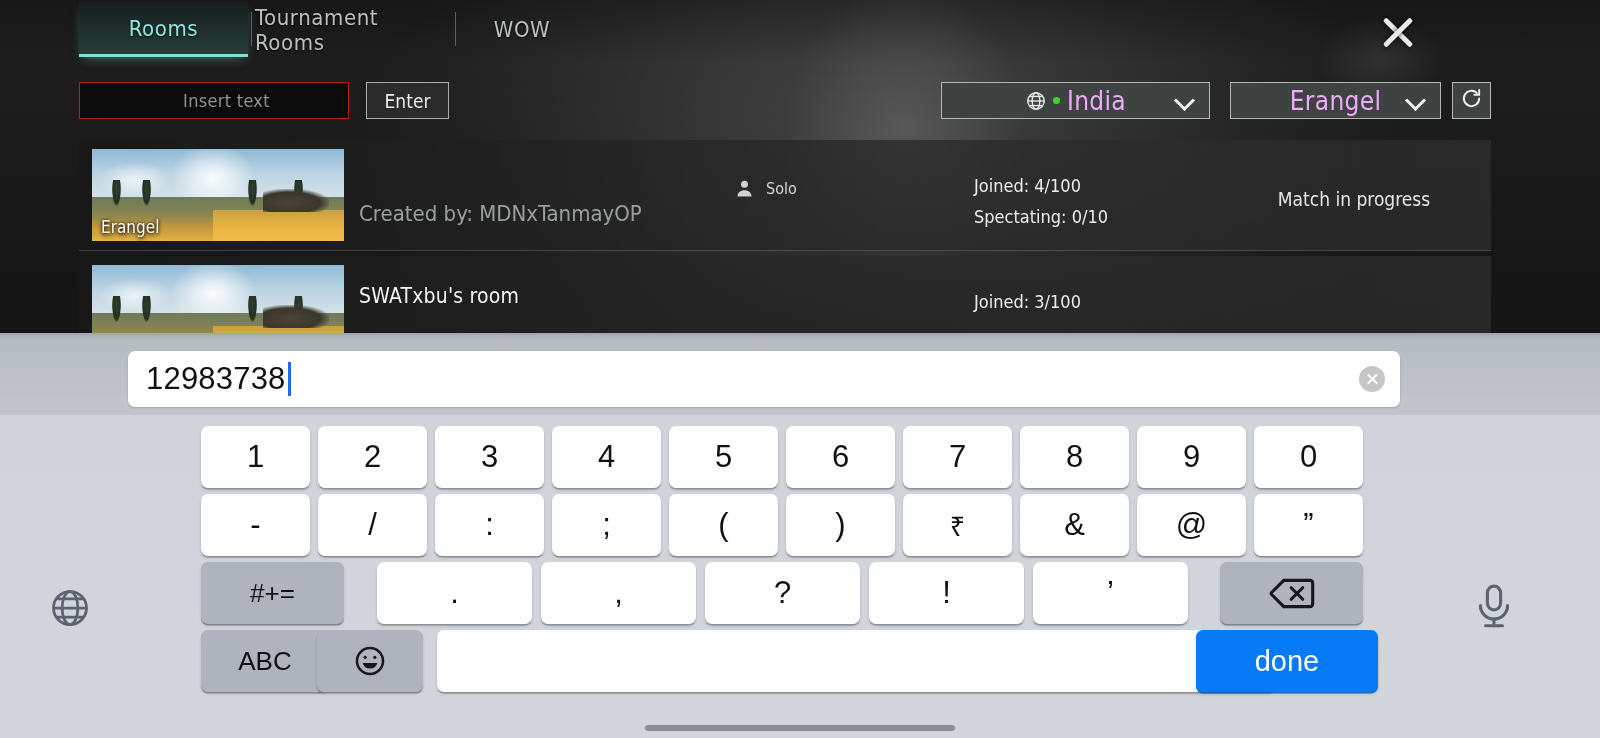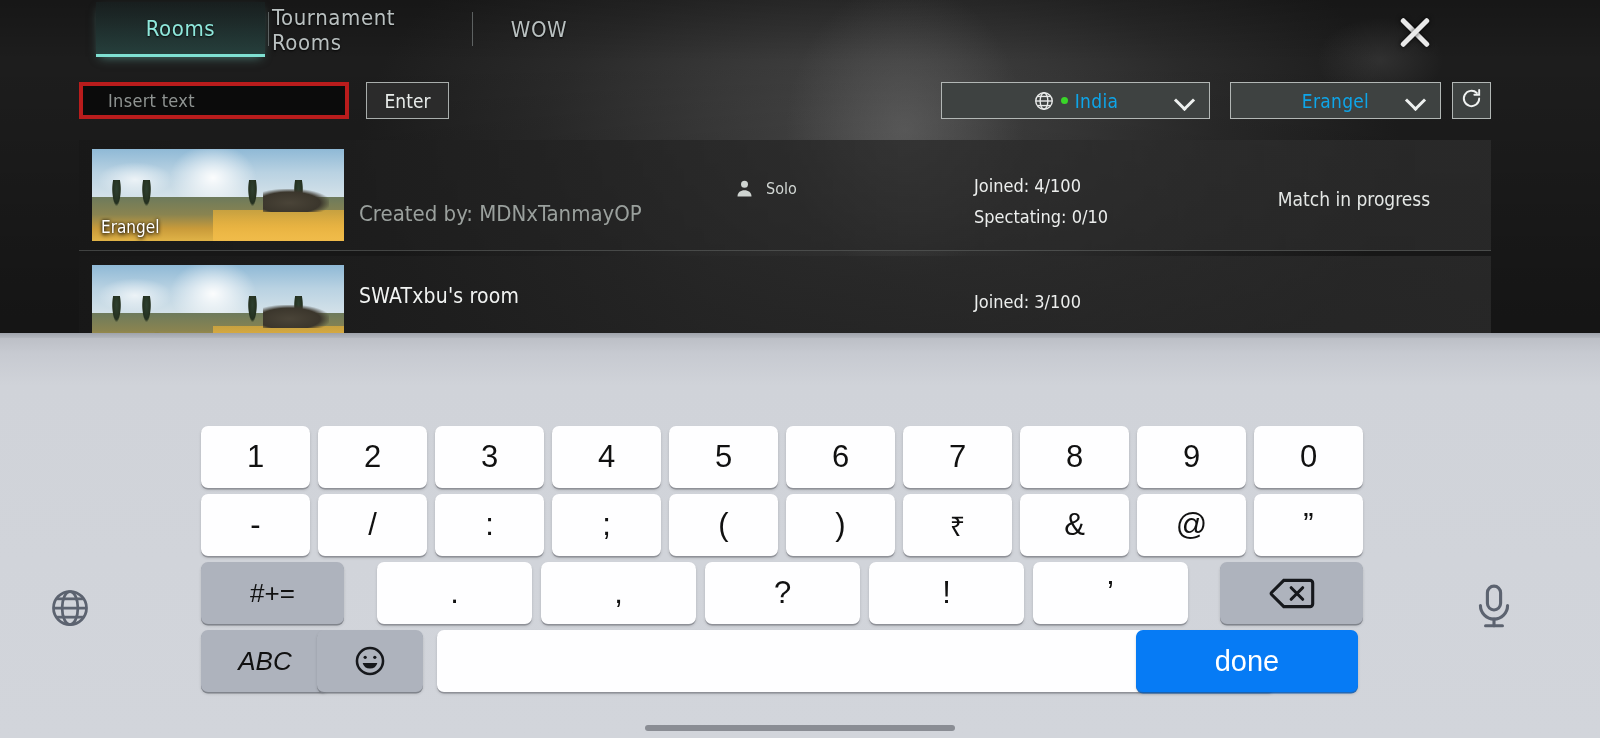--- a/index.html
+++ b/index.html
@@ -25,21 +25,20 @@
       radial-gradient(ellipse 170px 210px at 905px 130px, rgba(120,120,120,.40), rgba(0,0,0,0) 70%),
       radial-gradient(ellipse 90px 60px at 1380px 60px, rgba(150,150,150,.16), rgba(0,0,0,0) 70%),
       linear-gradient(180deg, rgba(0,0,0,.22) 0%, rgba(0,0,0,0) 18%, rgba(0,0,0,.30) 100%);
     pointer-events:none;
   }
 
   
   .tabbar {
     position: absolute; left: 0; top: 0; width: 1516px; height: 62px;
     z-index: 4;
-    margin-left: 17px;
   }
   .tab {
     position: absolute; top: 2px; height: 55px;
     display: flex; align-items: center; justify-content: center;
     color: #b9c0c0; font-size: 22px; letter-spacing: .6px;
     font-family: "DejaVu Sans Condensed", "Liberation Sans Narrow", "Liberation Sans", sans-serif;
     font-stretch: condensed;
     text-shadow: 0 1px 2px rgba(0,0,0,.9);
     cursor: pointer;
   }
@@ -61,23 +60,24 @@
     box-shadow: 0 0 5px rgba(0,0,0,.8);
   }
   .close-x::before { transform: rotate(45deg); }
   .close-x::after  { transform: rotate(-45deg); }
 
   
   .filterrow { position:absolute; left:0; top:62px; width:1600px; height:70px; z-index:3; }
 
   .search-box {
     position:absolute; left:79px; top:20px; width:270px; height:37px;
-    background:#0b0b0b; border:4px solid #b91c1c;
+    background:#0b0b0b; border:1px solid #b91c1c;
     display:flex; align-items:center; padding-left:25px;
     cursor:text;
+    justify-content:center;
   }
   .search-box span {
     color:#8f9492; font-size:18px; letter-spacing:.3px;
     font-family:"DejaVu Sans Condensed","Liberation Sans Narrow","Liberation Sans",sans-serif;
     font-stretch: condensed;
   }
   .enter-btn {
     position:absolute; left:366px; top:20px; width:83px; height:37px;
     background:#2b2b2b; border:1px solid #a9aeac;
     display:flex; align-items:center; justify-content:center;
@@ -87,21 +87,21 @@
   }
 
   .dd {
     position:absolute; top:20px; height:37px;
     background:#3e4241; border:1px solid #b2b7b5;
     display:flex; align-items:center; cursor:pointer;
   }
   .dd-region { left:941px; width:269px; justify-content:center; }
   .dd-map    { left:1230px; width:211px; justify-content:center; }
   .dd-label {
-    color:#0ea5e9; font-size:19px; letter-spacing:.3px;
+    color:#f0abfc; font-size:26px; letter-spacing:.3px;
     font-family:"DejaVu Sans Condensed","Liberation Sans Narrow","Liberation Sans",sans-serif;
     font-stretch: condensed;
   }
   .dd-caret { position:absolute; right:16px; width:17px; height:17px; }
   .dd-caret::before {
     content:""; position:absolute; left:1px; top:1px; width:12px; height:12px;
     border-right:3px solid #eef1f0; border-bottom:3px solid #eef1f0;
     transform: rotate(45deg);
   }
   .globe-ic { width:22px; height:22px; margin-right:4px; opacity:.95; }
@@ -379,20 +379,27 @@
       <div class="room-stats">
         <div>Joined: 3/100</div>
       </div>
     </div>
 
   </div>
 
   <div class="kb">
     <div class="kb-topstrip"></div>
 
+    <div class="kb-input-area">
+      <div class="kb-input">
+        <span class="kb-input-text">12983738</span>
+        <span class="caret"></span>
+        <span class="clear-btn"></span>
+      </div>
+    </div>
 
     <div class="keys">
 
       <div class="krow r1">
         <div class="key" style="left:201px;  width:109px;">1</div>
         <div class="key" style="left:318px;  width:109px;">2</div>
         <div class="key" style="left:435px;  width:109px;">3</div>
         <div class="key" style="left:552px;  width:109px;">4</div>
         <div class="key" style="left:669px;  width:109px;">5</div>
         <div class="key" style="left:786px;  width:109px;">6</div>
@@ -427,35 +434,35 @@
             <svg viewBox="0 0 28 20" width="46" height="33" fill="none" stroke="#16181c" stroke-width="1.9" stroke-linecap="round">
               <path d="M9 2h16a1.6 1.6 0 0 1 1.6 1.6v12.8A1.6 1.6 0 0 1 25 18H9L1.6 10.6a.9.9 0 0 1 0-1.2z"></path>
               <line x1="13.5" y1="6.5" x2="20.5" y2="13.5"></line>
               <line x1="20.5" y1="6.5" x2="13.5" y2="13.5"></line>
             </svg>
           </span>
         </div>
       </div>
 
       <div class="krow r4">
-        <div class="key dark small" style="left:201px; width:128px;font-style:italic;">ABC</div>
+        <div class="key dark small" style="left:201px; width:128px;">ABC</div>
         <div class="key dark" style="left:317px; width:106px;">
           <span style="display:inline-flex">
             <svg viewBox="0 0 24 24" width="34" height="34" fill="none" stroke="#16181c" stroke-width="1.8">
               <circle cx="12" cy="12" r="9.2"></circle>
               <circle cx="8.6" cy="9.4" r="1.15" fill="#16181c" stroke="none"></circle>
               <circle cx="15.4" cy="9.4" r="1.15" fill="#16181c" stroke="none"></circle>
               <path d="M6.8 13.4h10.4a5.4 5.4 0 0 1-10.4 0z" fill="#16181c" stroke="none"></path>
             </svg>
           </span>
         </div>
         <div class="key space" style="left:437px; width:838px;">
           <span class="hint">EN NL</span>
         </div>
-        <div class="key blue" style="left:1136px; width:222px;">done</div>
+        <div class="key blue" style="left:1196px; width:182px;">done</div>
       </div>
 
     </div>
 
     <div class="kb-globe">
       <svg viewBox="0 0 24 24" width="44" height="44" fill="none" stroke="#5c6370" stroke-width="1.5">
         <circle cx="12" cy="12" r="9"></circle>
         <ellipse cx="12" cy="12" rx="4.3" ry="9"></ellipse>
         <line x1="3" y1="12" x2="21" y2="12"></line>
         <line x1="4.6" y1="7" x2="19.4" y2="7"></line>

